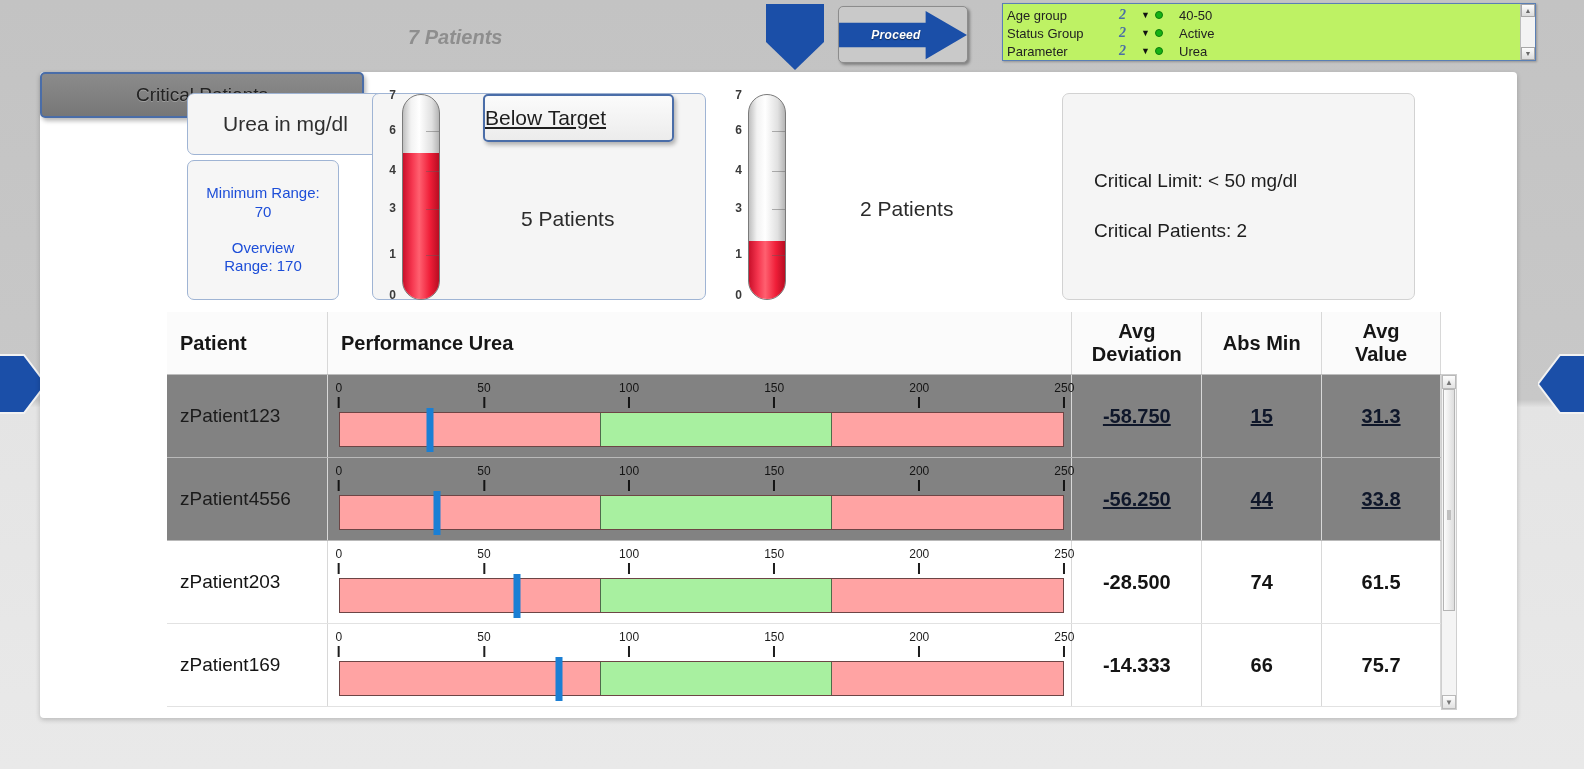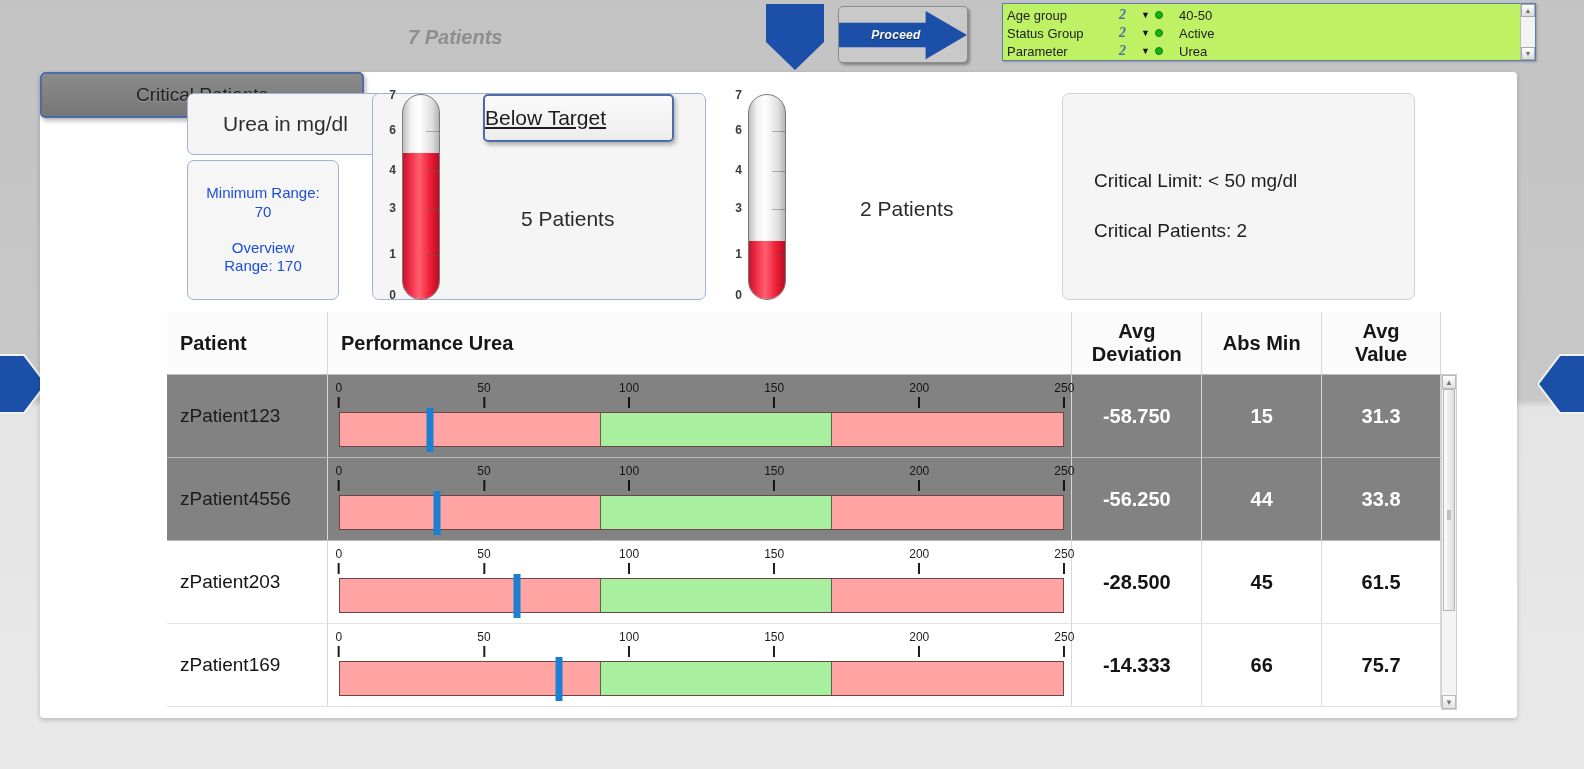--- a/index.html
+++ b/index.html
@@ -228,21 +228,21 @@
   #tbl th.ctr { text-align: center; }
   #tbl td {
     border-right: 1px solid #d8d8d8;
     border-bottom: 1px solid #e2e2e2;
     height: 83px; vertical-align: middle;
   }
   #tbl tr.sel td { background: #828282; border-bottom: 1px solid #b9b9b9; }
   #tbl tr.sel td.pname { color: #1b1b1b; }
   .pname { font-size: 19px; color: #141414; padding-left: 13px; }
   .numcell { text-align: center; font-size: 20px; font-weight: bold; color: #141414; }
-  tr.sel .numcell { color: #ffffff; }
+  tr.sel .numcell { color: #0f172a; text-decoration: underline; }
 
   
   .bullet { position: relative; height: 78px; margin: 0 6px 0 10px; }
   .bullet .axis { position: absolute; left: 0; right: 0; top: 4px; height: 30px; }
   .bullet .axis .tk {
     position: absolute; top: 0; transform: translateX(-50%);
     text-align: center;
   }
   .bullet .axis .tk b {
     display: block; font-size: 12px; font-weight: normal; color: #1d1d1d;
@@ -571,21 +571,21 @@
                     <i></i>
                   </div>
               </div>
               <div class="bar">
                 <div class="good" style="left:36%;right:32%"></div>
               </div>
               <div class="marker" style="left:24.6%"></div>
             </div>
           </td>
           <td class="numcell">-28.500</td>
-          <td class="numcell">45</td>
+          <td class="numcell">74</td>
           <td class="numcell">61.5</td>
         </tr>
 
         <tr>
           <td class="pname">zPatient169</td>
           <td>
             <div class="bullet">
               <div class="axis">
                 <div class="tk" style="left:0%">
                     <b>0</b>

